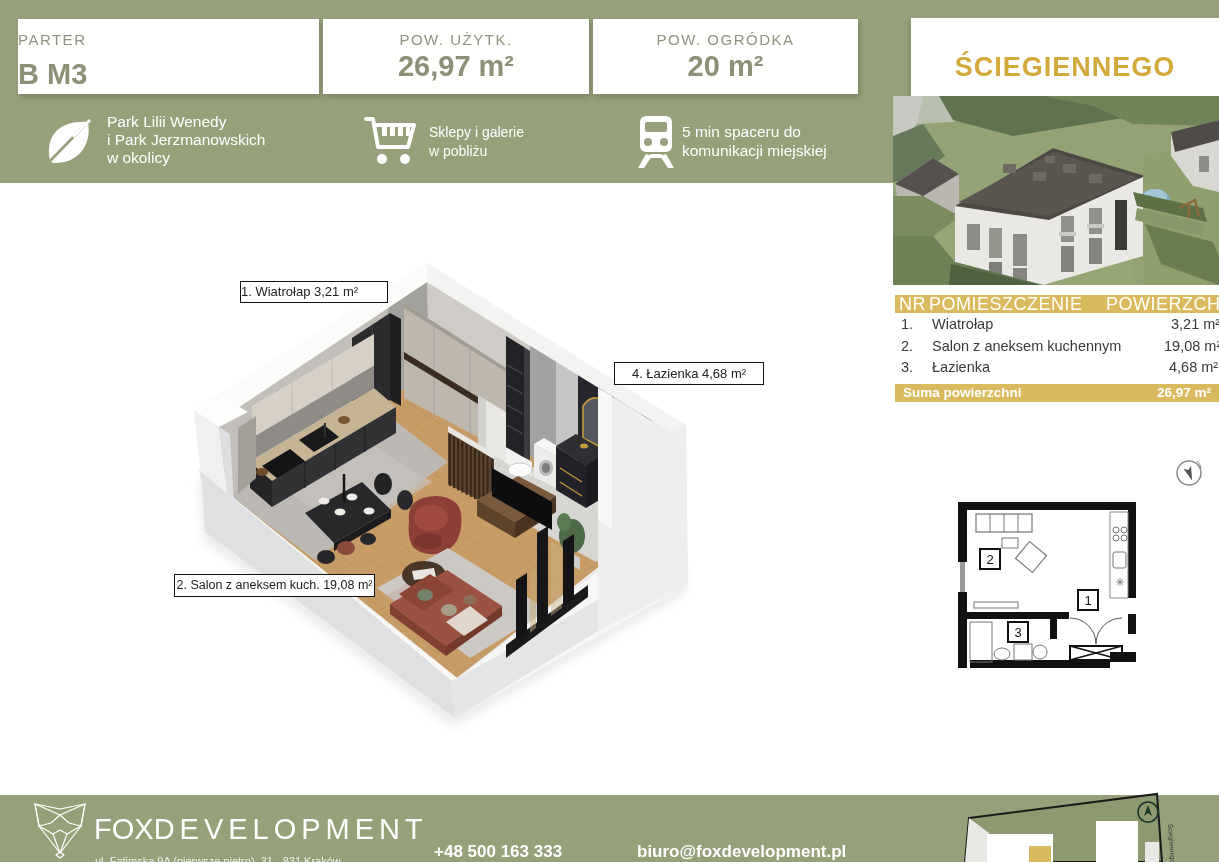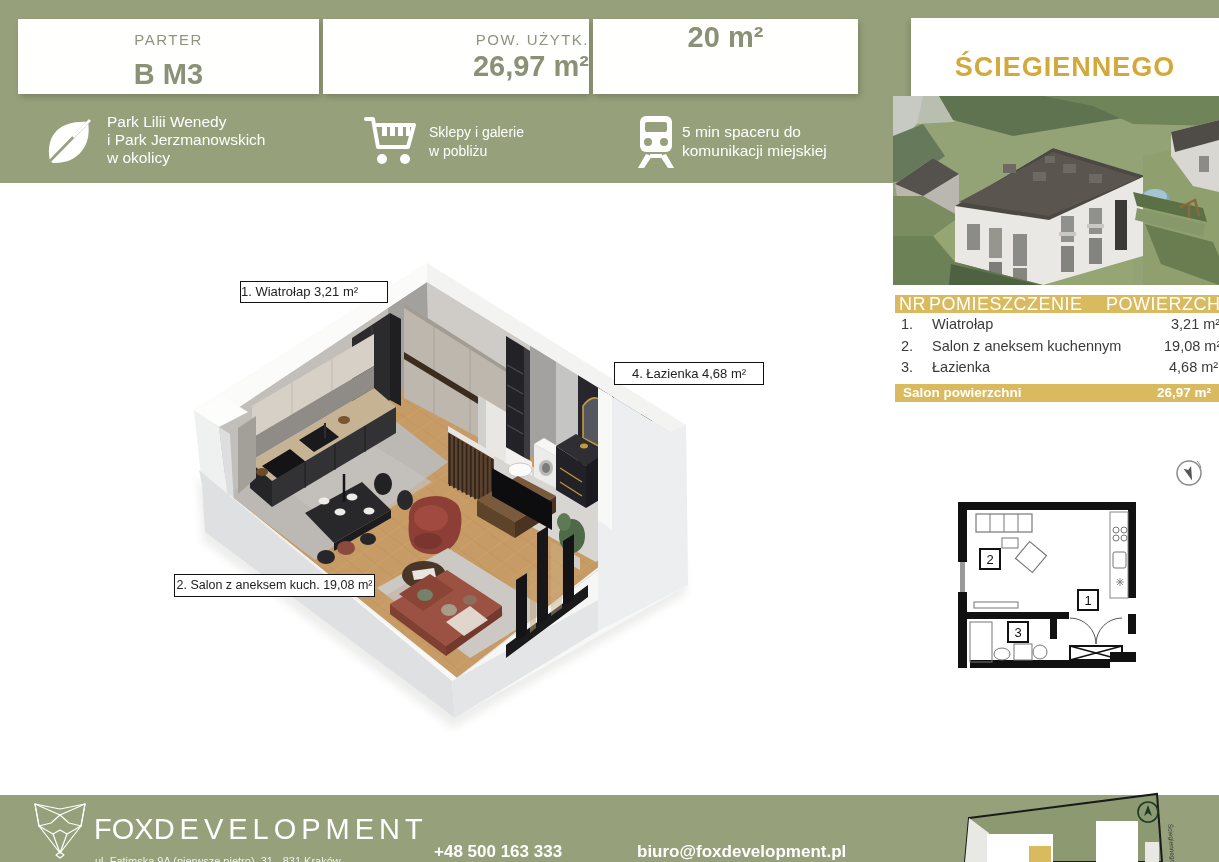--- a/index.html
+++ b/index.html
@@ -1,30 +1,31 @@
 <!DOCTYPE html>
 <html><head><meta charset="utf-8"><style>
 *{margin:0;padding:0;box-sizing:border-box}
 body{width:1219px;height:862px;position:relative;font-family:"Liberation Sans",sans-serif;background:#fff;overflow:hidden}
 .abs{position:absolute}
 </style></head><body>
 
 <div class="abs" style="left:0;top:0;width:1219px;height:183px;background:#96a17b"></div>
 
-<div class="abs" style="left:18px;top:19px;width:301px;height:75px;background:#fffffd;box-shadow:2px 3px 6px rgba(0,0,0,0.18);text-align:center">
+<div class="abs" style="left:18px;top:19px;width:301px;height:75px;background:#fffffd;box-shadow:2px 3px 6px rgba(0,0,0,0.18);">
   <div style="margin-top:12px;font-size:15px;letter-spacing:1.5px;color:#8e9480">PARTER</div>
   <div style="margin-top:10px;font-size:29px;font-weight:bold;color:#8b9176">B M3</div>
 </div>
 
-<div class="abs" style="left:323px;top:19px;width:266px;height:75px;background:#fffffd;box-shadow:2px 3px 6px rgba(0,0,0,0.18);text-align:right">
+<div class="abs" style="left:323px;top:19px;width:266px;height:75px;background:#fffffd;box-shadow:2px 3px 6px rgba(0,0,0,0.18);text-align:center">
   <div style="margin-top:12px;font-size:15px;letter-spacing:1.5px;color:#8e9480">POW. UŻYTK.</div>
   <div style="margin-top:2px;font-size:29px;font-weight:bold;color:#8b9176">26,97 m²</div>
 </div>
 
 <div class="abs" style="left:593px;top:19px;width:265px;height:75px;background:#fffffd;box-shadow:2px 3px 6px rgba(0,0,0,0.18);text-align:center">
+  <div style="margin-top:12px;font-size:15px;letter-spacing:1.5px;color:#8e9480">POW. OGRÓDKA</div>
   <div style="margin-top:2px;font-size:29px;font-weight:bold;color:#8b9176">20 m²</div>
 </div>
 
 <div class="abs" style="left:911px;top:18px;width:308px;height:98px;background:#ffffff;box-shadow:-2px 3px 6px rgba(0,0,0,0.15);display:flex;align-items:center;justify-content:center">
   <div style="font-size:27px;font-weight:bold;letter-spacing:1px;color:#d3a93c">ŚCIEGIENNEGO</div>
 </div>
 
 <svg class="abs" style="left:43px;top:114px" width="48" height="56" viewBox="0 0 48 56">
  <path d="M7 47 C2 24 14 6 45 8 C49 30 36 50 10 49 Z" fill="#fff"></path>
  <path d="M7 47 L45 8" stroke="#96a17b" stroke-width="2.6"></path>
@@ -137,21 +138,21 @@
       <span style="position:absolute;left:269px">19,08 m²</span>
     </div>
   <div style="position:relative;height:21px;line-height:21px">
       <span style="position:absolute;left:6px">3.</span>
       <span style="position:absolute;left:37px">Łazienka</span>
       <span style="position:absolute;left:274px">4,68 m²</span>
     </div>
 </div>
 
 <div class="abs" style="left:895px;top:384px;width:324px;height:18px;background:#d9ba5e;color:#fff;font-size:13.5px;font-weight:bold;line-height:18px">
-  <span style="position:absolute;left:8px">Salon powierzchni</span>
+  <span style="position:absolute;left:8px">Suma powierzchni</span>
     <span style="position:absolute;left:262px">26,97 m²</span>
 </div>
 
 <svg class="abs" style="left:1173px;top:456px" width="32" height="34" viewBox="0 0 32 34">
   <circle cx="16" cy="17" r="12" fill="none" stroke="#8a8a8a" stroke-width="1.5"></circle>
   <path d="M16 7 L20 21 L16 18 L12 21 Z" fill="#555" transform="rotate(160 16 16)"></path>
   <path d="M24 5 A13 13 0 0 1 28 12" fill="none" stroke="#8a8a8a" stroke-width="1"></path>
 </svg>
 
 <svg class="abs" style="left:950px;top:494px" width="186" height="174" viewBox="0 0 186 174">

